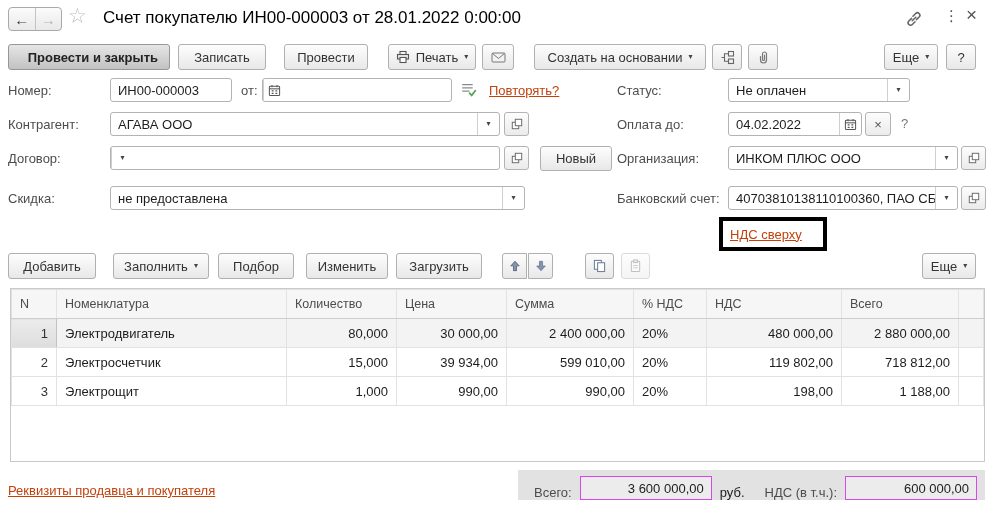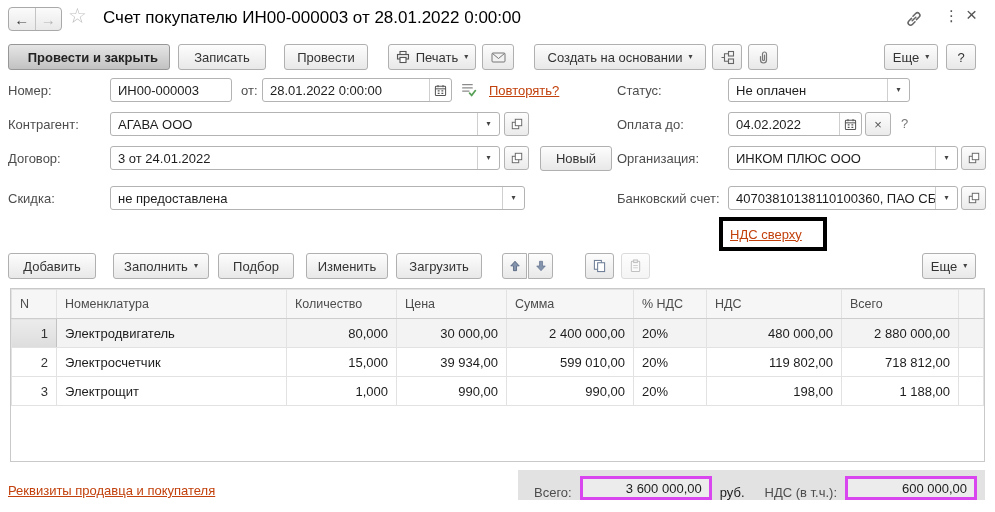--- a/index.html
+++ b/index.html
@@ -59,21 +59,21 @@
   th { background:#f6f6f6; color:#4c4c4c; text-align:left; padding:0 8px; border-bottom:1px solid #cdcdcd; font-size:12.5px; }
   td { padding:0 8px; }
   td.num, th.num-h { text-align:right; }
   tr.sel td { background:#f3f3f3; }
   tr.sel td.ncell { background:linear-gradient(#ececec,#dddddd); border-right:1px solid #c2c2c2; }
   td.ncell { text-align:right; color:#333; }
 
   
   .totals { left:518px; top:470px; width:467px; height:30px; background:#e2e2e2;
             display:flex; align-items:flex-end; }
-  .tot-field { height:24px; background:#ececec; border:3px solid #d946ef;
+  .tot-field { height:24px; background:#ececec; border:1px solid #d946ef;
                display:flex; align-items:center; justify-content:flex-end; padding:0 7px; }
 
   svg { display:block; }
   .icon { display:flex; align-items:center; justify-content:center; }
 </style>
 </head>
 <body>
 
 <div class="abs navgrp" style="left:8px; top:7px;">
   <div>
@@ -151,21 +151,20 @@
 <div class="abs btn sq" style="left:946px; top:44px; width:30px;">
   <span>?</span>
 </div>
 
 <div class="abs lbl" style="left:8px; top:83px;">Номер:</div>
 <div class="abs input" style="left:110px; top:78px; width:122px;">
   <span class="txt">ИН00-000003</span>
 </div>
 <div class="abs lbl" style="left:241px; top:83px;">от:</div>
 <div class="abs input" style="left:262px; top:78px; width:190px;">
-  <span class="txt">28.01.2022 0:00:00</span>
   <span class="side-sect">
     <svg width="13" height="13" viewBox="0 0 14 14" fill="none" stroke="#555" stroke-width="1.1">
       <rect x="1.5" y="2.5" width="11" height="10" rx="1"></rect>
       <path d="M1.5 5.2 H12.5"></path>
       <path d="M4.3 1 v2.5 M9.7 1 v2.5"></path>
       <path d="M4 7.5 h2 M8 7.5 h2 M4 10 h2 M8 10 h2" stroke-width="1.4"></path>
     </svg>
   </span>
 </div>
 <div class="abs icon" style="left:460px; top:81px;">
@@ -185,21 +184,20 @@
 </div>
 <div class="abs open-btn" style="left:504px; top:112px;">
   <svg width="12" height="12" viewBox="0 0 14 14" fill="#fff" stroke="#666" stroke-width="1.1">
     <rect x="1.5" y="5" width="7.5" height="7.5"></rect>
     <rect x="5" y="1.5" width="7.5" height="7.5"></rect>
   </svg>
 </div>
 
 <div class="abs lbl" style="left:8px; top:151px;">Договор:</div>
 <div class="abs combo" style="left:110px; top:146px; width:390px;">
-  <span class="txt">3 от 24.01.2022</span>
   <span class="side-sect">
       <span class="caret">▾</span>
     </span>
 </div>
 <div class="abs open-btn" style="left:504px; top:146px;">
   <svg width="12" height="12" viewBox="0 0 14 14" fill="#fff" stroke="#666" stroke-width="1.1">
     <rect x="1.5" y="5" width="7.5" height="7.5"></rect>
     <rect x="5" y="1.5" width="7.5" height="7.5"></rect>
   </svg>
 </div>

